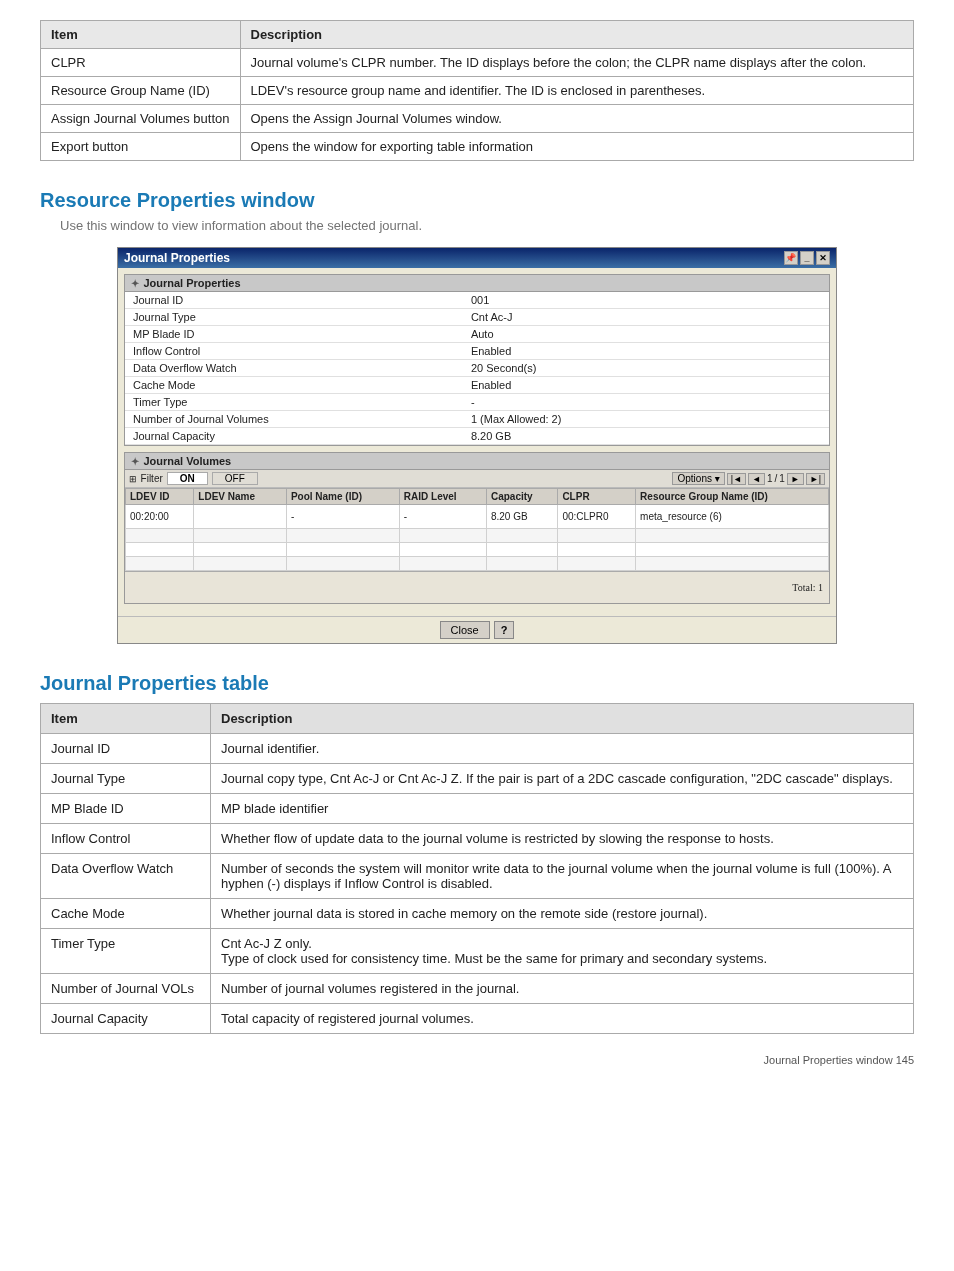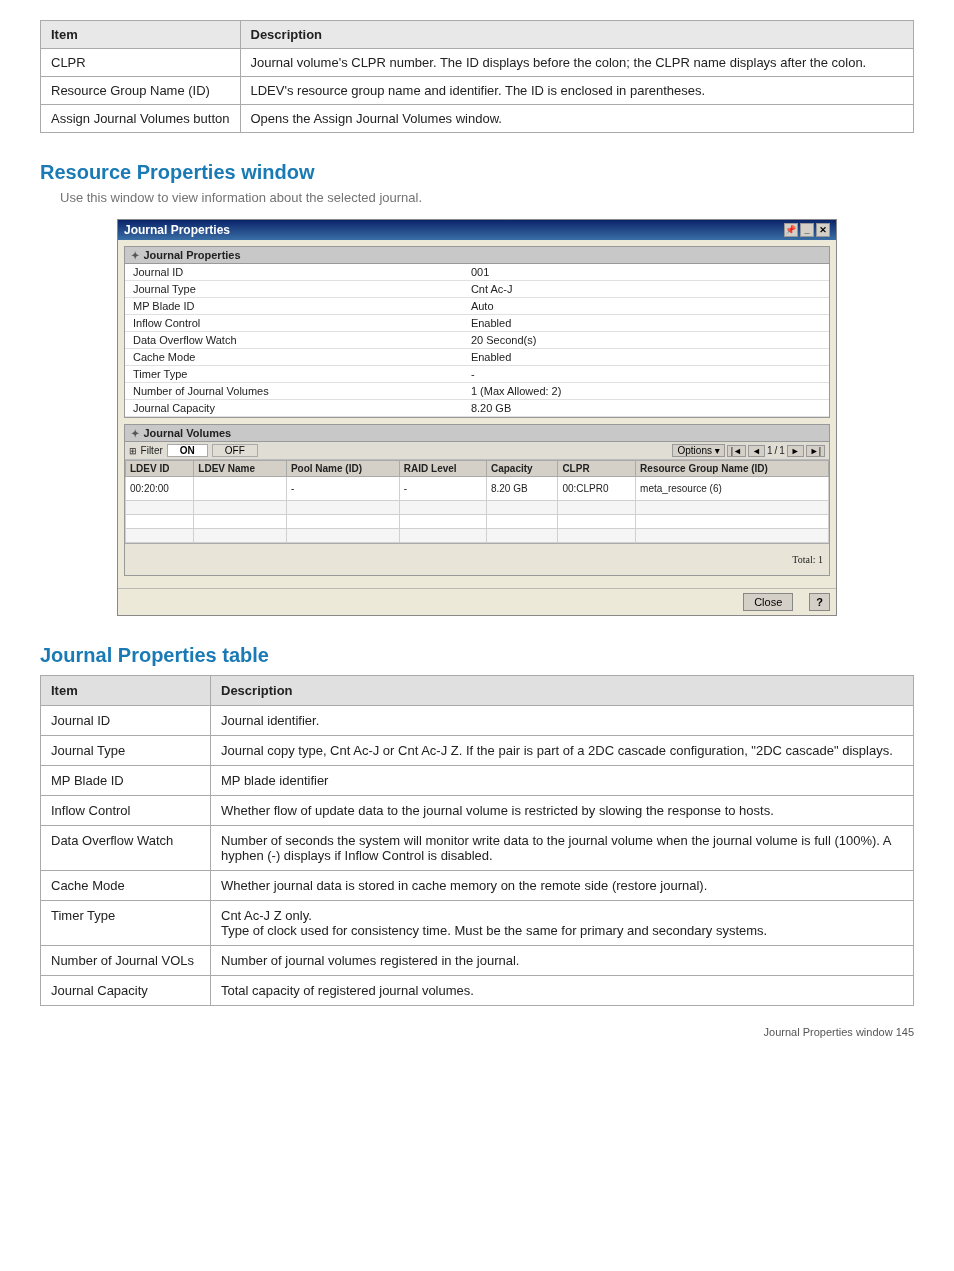--- a/index.html
+++ b/index.html
@@ -199,23 +199,23 @@
       text-align: right;
       font-size: 10px;
       padding: 10px 6px;
       background: #e8e4d8;
       border-top: 1px solid #aaa;
       font-family: Liberation Serif, serif;
     }
 
     .window-footer {
       display: flex;
-      justify-content: flex-end;
+      justify-content: center;
       padding: 4px 6px;
-      gap: 16px;
+      gap: 4px;
       background: #ece9d8;
       border-top: 1px solid #bbb;
     }
     .footer-btn {
       background: #d4d0c8;
       border: 1px solid #888;
       font-size: 11px;
       padding: 2px 10px;
       cursor: pointer;
     }
@@ -271,20 +271,24 @@
         <td>CLPR</td>
         <td>Journal volume's CLPR number. The ID displays before the colon; the CLPR name displays after the colon.</td>
       </tr>
       <tr>
         <td>Resource Group Name (ID)</td>
         <td>LDEV's resource group name and identifier. The ID is enclosed in parentheses.</td>
       </tr>
       <tr>
         <td>Assign Journal Volumes button</td>
         <td>Opens the Assign Journal Volumes window.</td>
+      </tr>
+      <tr>
+        <td>Export button</td>
+        <td>Opens the window for exporting table information</td>
       </tr>
     </tbody>
 </table>
 
 <div>
   <div class="section-title">Resource Properties window</div>
   <div class="section-subtitle">Use this window to view information about the selected journal.</div>
 
   <div class="window-box">
     <div class="window-titlebar">

